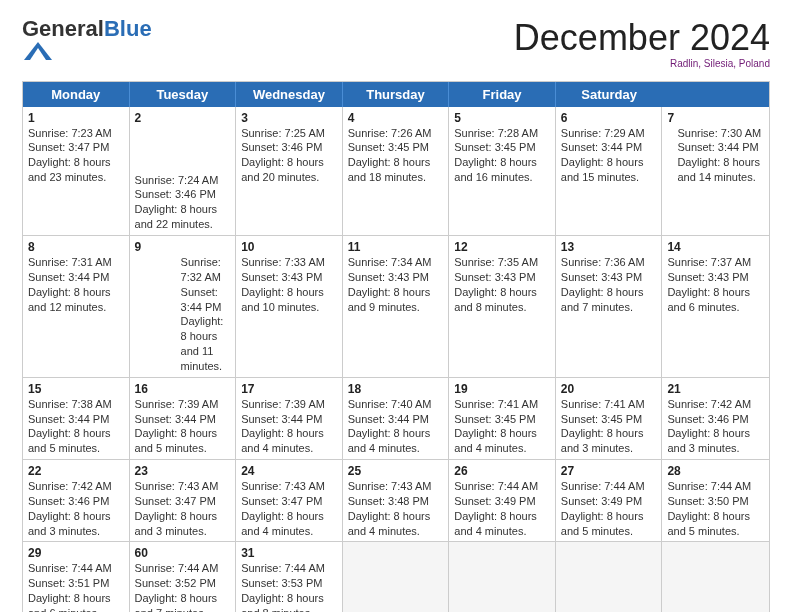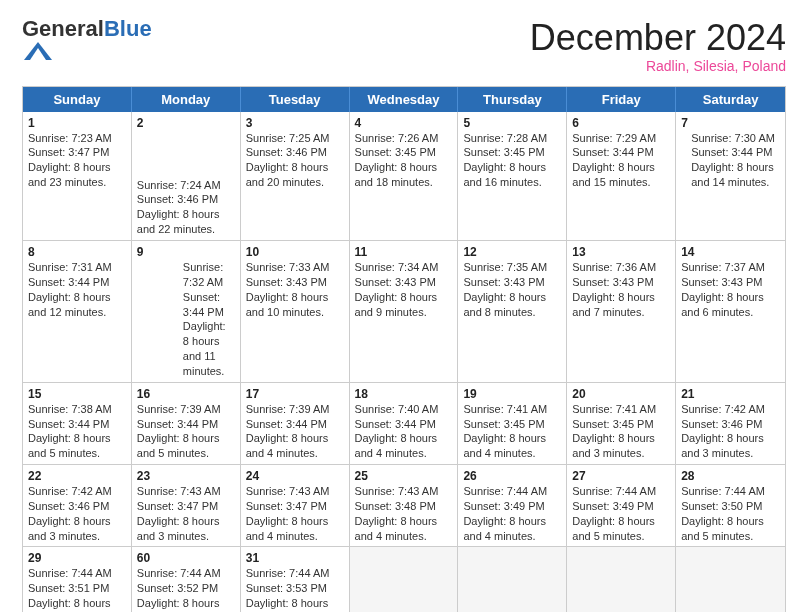--- a/index.html
+++ b/index.html
@@ -6,21 +6,21 @@
     body {
       width: 792px;
       height: 612px;
       background: #ffffff;
       font-family: Arial, sans-serif;
       overflow: hidden;
     }
     .page {
       width: 792px;
       height: 612px;
-      padding: 18px 6px 14px 22px;
+      padding: 18px 22px 14px 22px;
       display: flex;
       flex-direction: column;
     }
     .header {
       display: flex;
       justify-content: space-between;
       align-items: flex-start;
       margin-bottom: 12px;
     }
     .logo {
@@ -42,22 +42,22 @@
     .title-block {
       text-align: right;
     }
     .month-year {
       font-size: 36px;
       font-weight: normal;
       color: #222;
       line-height: 1.1;
     }
     .location {
-      font-size: 14px;
-      color: #ec4899;
+      font-size: 10px;
+      color: #701a75;
     }
     .calendar {
       flex: 1;
       display: flex;
       flex-direction: column;
       border: 1px solid #ccc;
     }
     .cal-header {
       display: grid;
       grid-template-columns: repeat(7, 1fr);
@@ -122,21 +122,20 @@
       </div>
     </div>
     <div class="title-block">
       <div class="month-year">December 2024</div>
       <div class="location">Radlin, Silesia, Poland</div>
     </div>
   </div>
 
   <div class="calendar">
     <div class="cal-header">
-    <div class="cal-header-cell">Sunday</div>
         <div class="cal-header-cell">Monday</div>
         <div class="cal-header-cell">Tuesday</div>
         <div class="cal-header-cell">Wednesday</div>
         <div class="cal-header-cell">Thursday</div>
         <div class="cal-header-cell">Friday</div>
         <div class="cal-header-cell">Saturday</div>
       </div>
     <div class="cal-body">
     <div class="cal-row">
           <div class="cal-cell">

